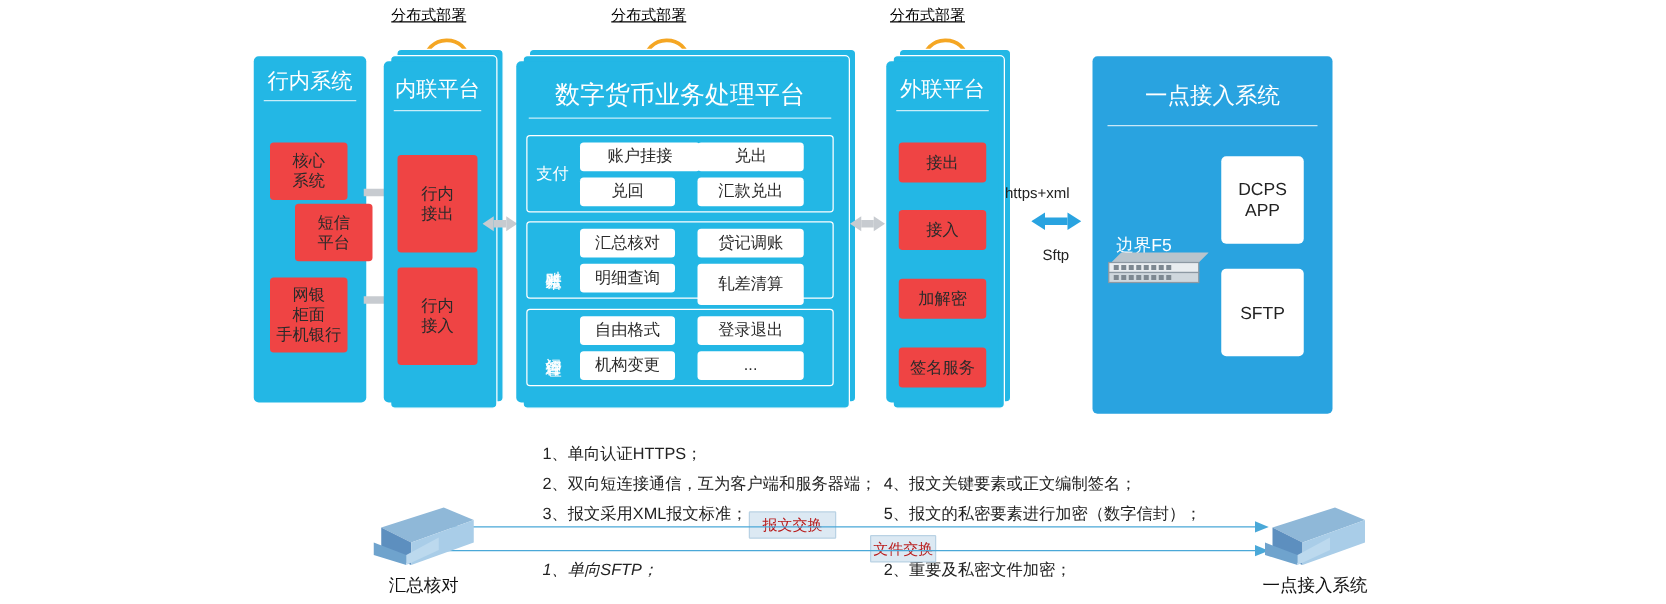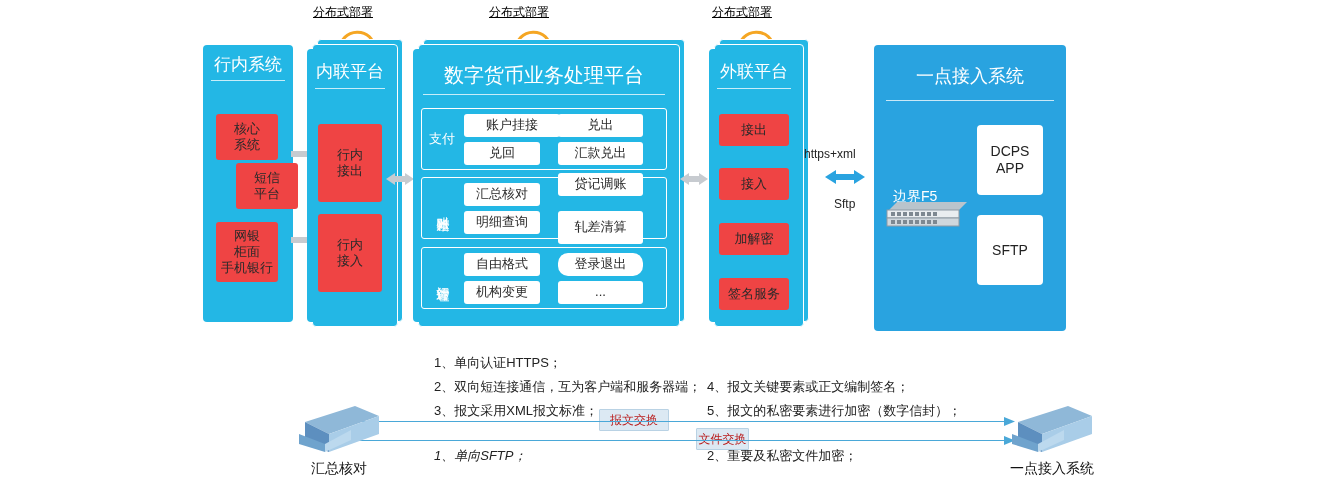--- a/index.html
+++ b/index.html
@@ -191,28 +191,28 @@
 <div class="abs group-box" style="left:421px; top:108px; width:246px; height:62px;"></div>
 <div class="abs group-label" style="left:423px; top:108px; width:38px; height:62px;">支付</div>
 <div class="abs inner-box white" style="left:464px; top:114px; width:96px; height:23px;">账户挂接</div>
 <div class="abs inner-box white" style="left:558px; top:114px; width:85px; height:23px;">兑出</div>
 <div class="abs inner-box white" style="left:464px; top:142px; width:76px; height:23px;">兑回</div>
 <div class="abs inner-box white" style="left:558px; top:142px; width:85px; height:23px;">汇款兑出</div>
 
 <div class="abs group-box" style="left:421px; top:177px; width:246px; height:62px;"></div>
 <div class="abs group-label" style="left:423px; top:177px; width:38px; height:62px; writing-mode:vertical-rl; text-orientation:upright; letter-spacing:1px;">对账差错</div>
 <div class="abs inner-box white" style="left:464px; top:183px; width:76px; height:23px;">汇总核对</div>
-<div class="abs inner-box white" style="left:558px; top:173px; width:85px; height:23px;">贷记调账</div>
+<div class="abs inner-box white" style="left:558px; top:183px; width:85px; height:23px;">贷记调账</div>
 <div class="abs inner-box white" style="left:464px; top:211px; width:76px; height:23px;">明细查询</div>
 <div class="abs inner-box white" style="left:558px; top:211px; width:85px; height:33px;">轧差清算</div>
 
 <div class="abs group-box" style="left:421px; top:247px; width:246px; height:62px;"></div>
 <div class="abs group-label" style="left:423px; top:247px; width:38px; height:62px; writing-mode:vertical-rl; text-orientation:upright; letter-spacing:1px;">运行管理</div>
 <div class="abs inner-box white" style="left:464px; top:253px; width:76px; height:23px;">自由格式</div>
-<div class="abs inner-box white" style="left:558px; top:253px; width:85px; height:23px;border-radius:10px;">登录退出</div>
+<div class="abs inner-box white" style="left:558px; top:253px; width:85px; height:23px;">登录退出</div>
 <div class="abs inner-box white" style="left:464px; top:281px; width:76px; height:23px;">机构变更</div>
 <div class="abs inner-box white" style="left:558px; top:281px; width:85px; height:23px;">...</div>
 
 <svg class="abs arrow-gray" width="28" height="16" style="left:680px; top:171px;">
   <polygon points="0,8 9,2 9,14" fill="#c7cbd0"></polygon>
   <rect x="9" y="5" width="10" height="6" fill="#c7cbd0"></rect>
   <polygon points="28,8 19,2 19,14" fill="#c7cbd0"></polygon>
 </svg>
 
 <div class="abs card-stack-shadow" style="left:719px; top:39px; width:90px; height:283px;"></div>

